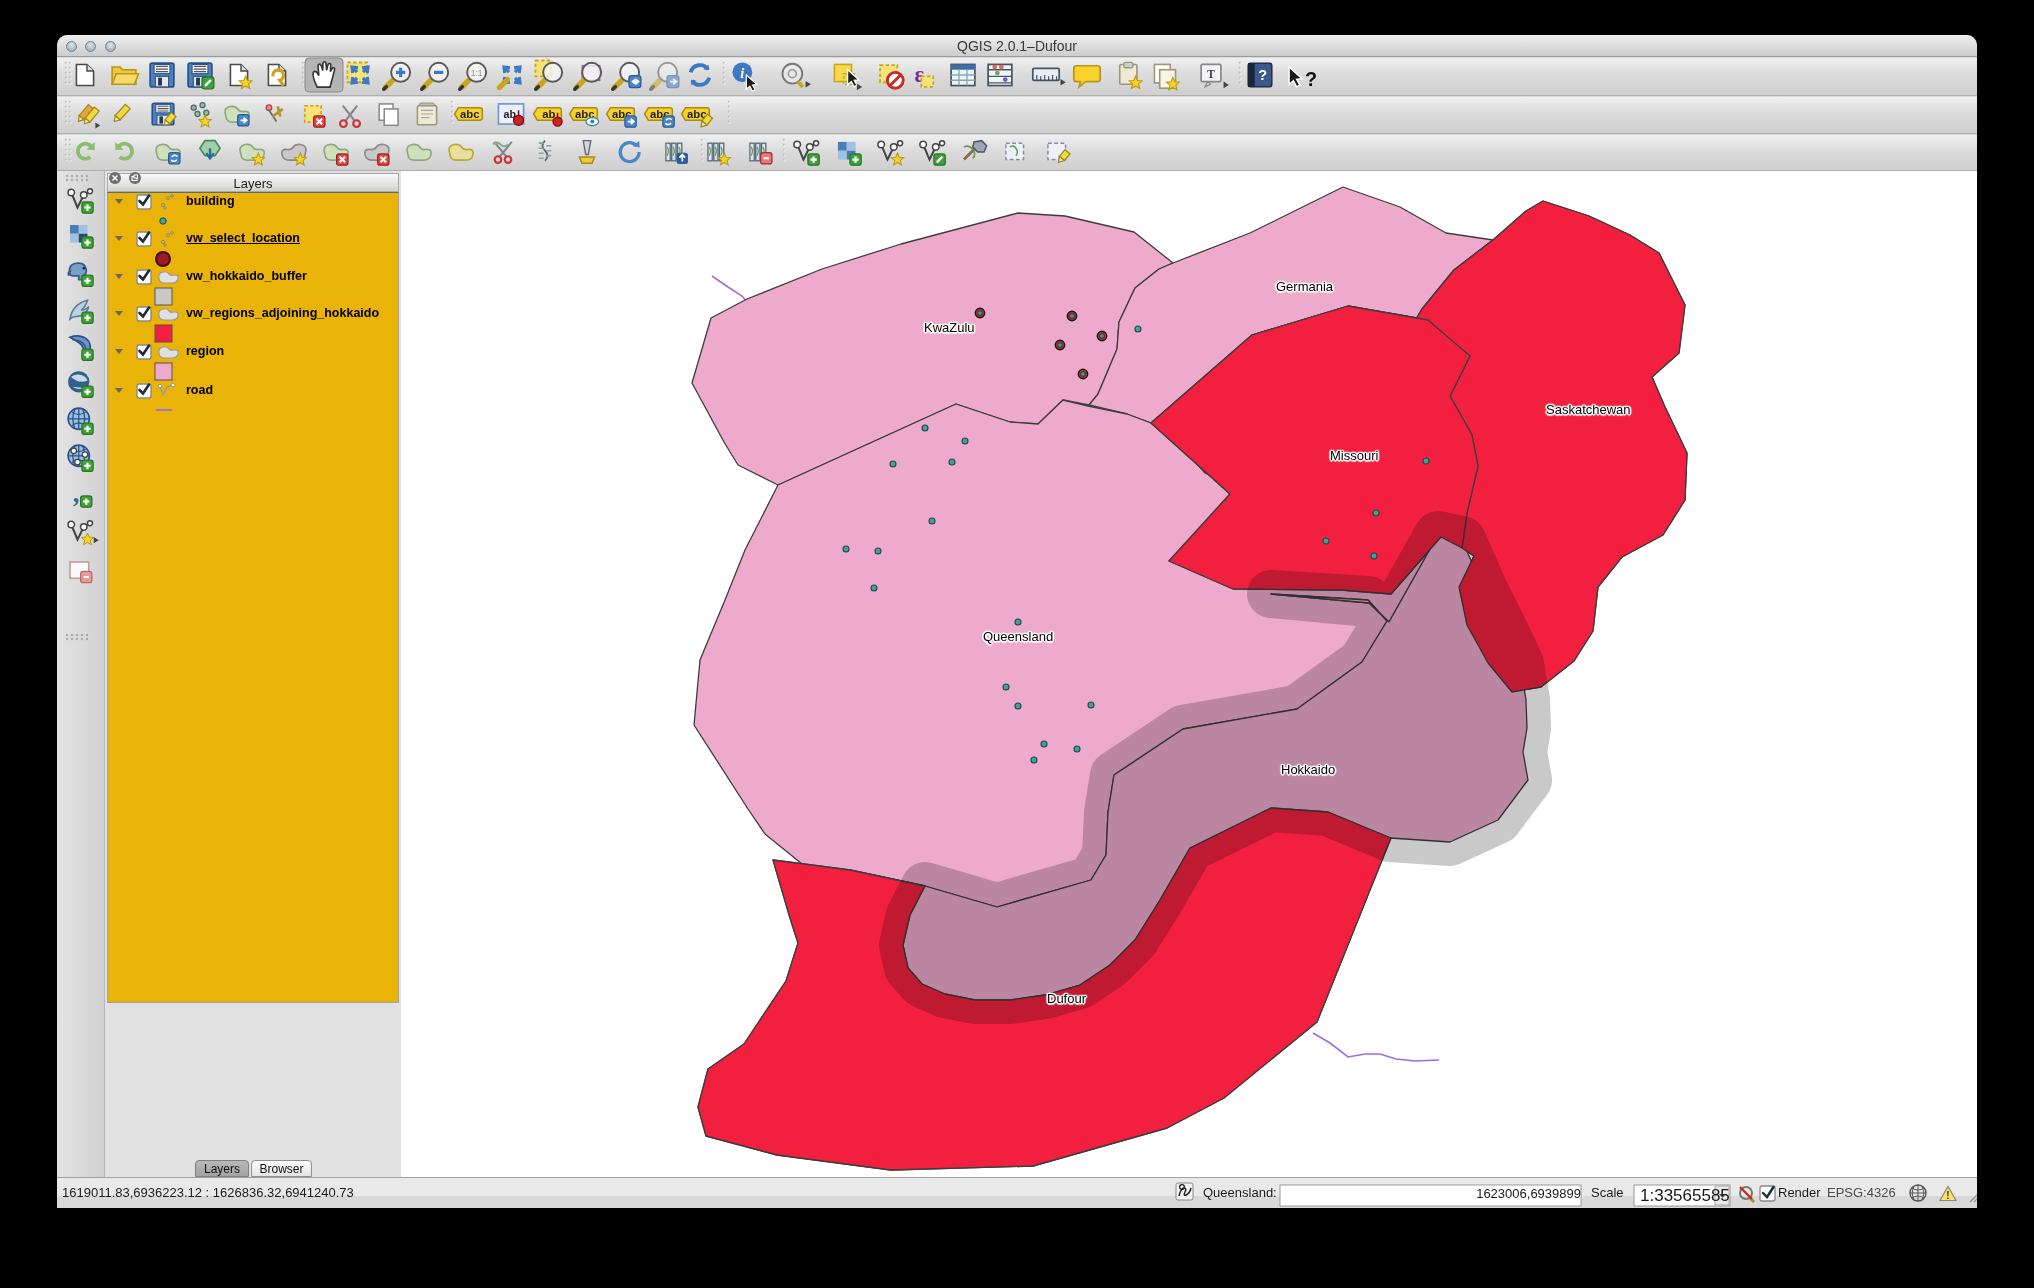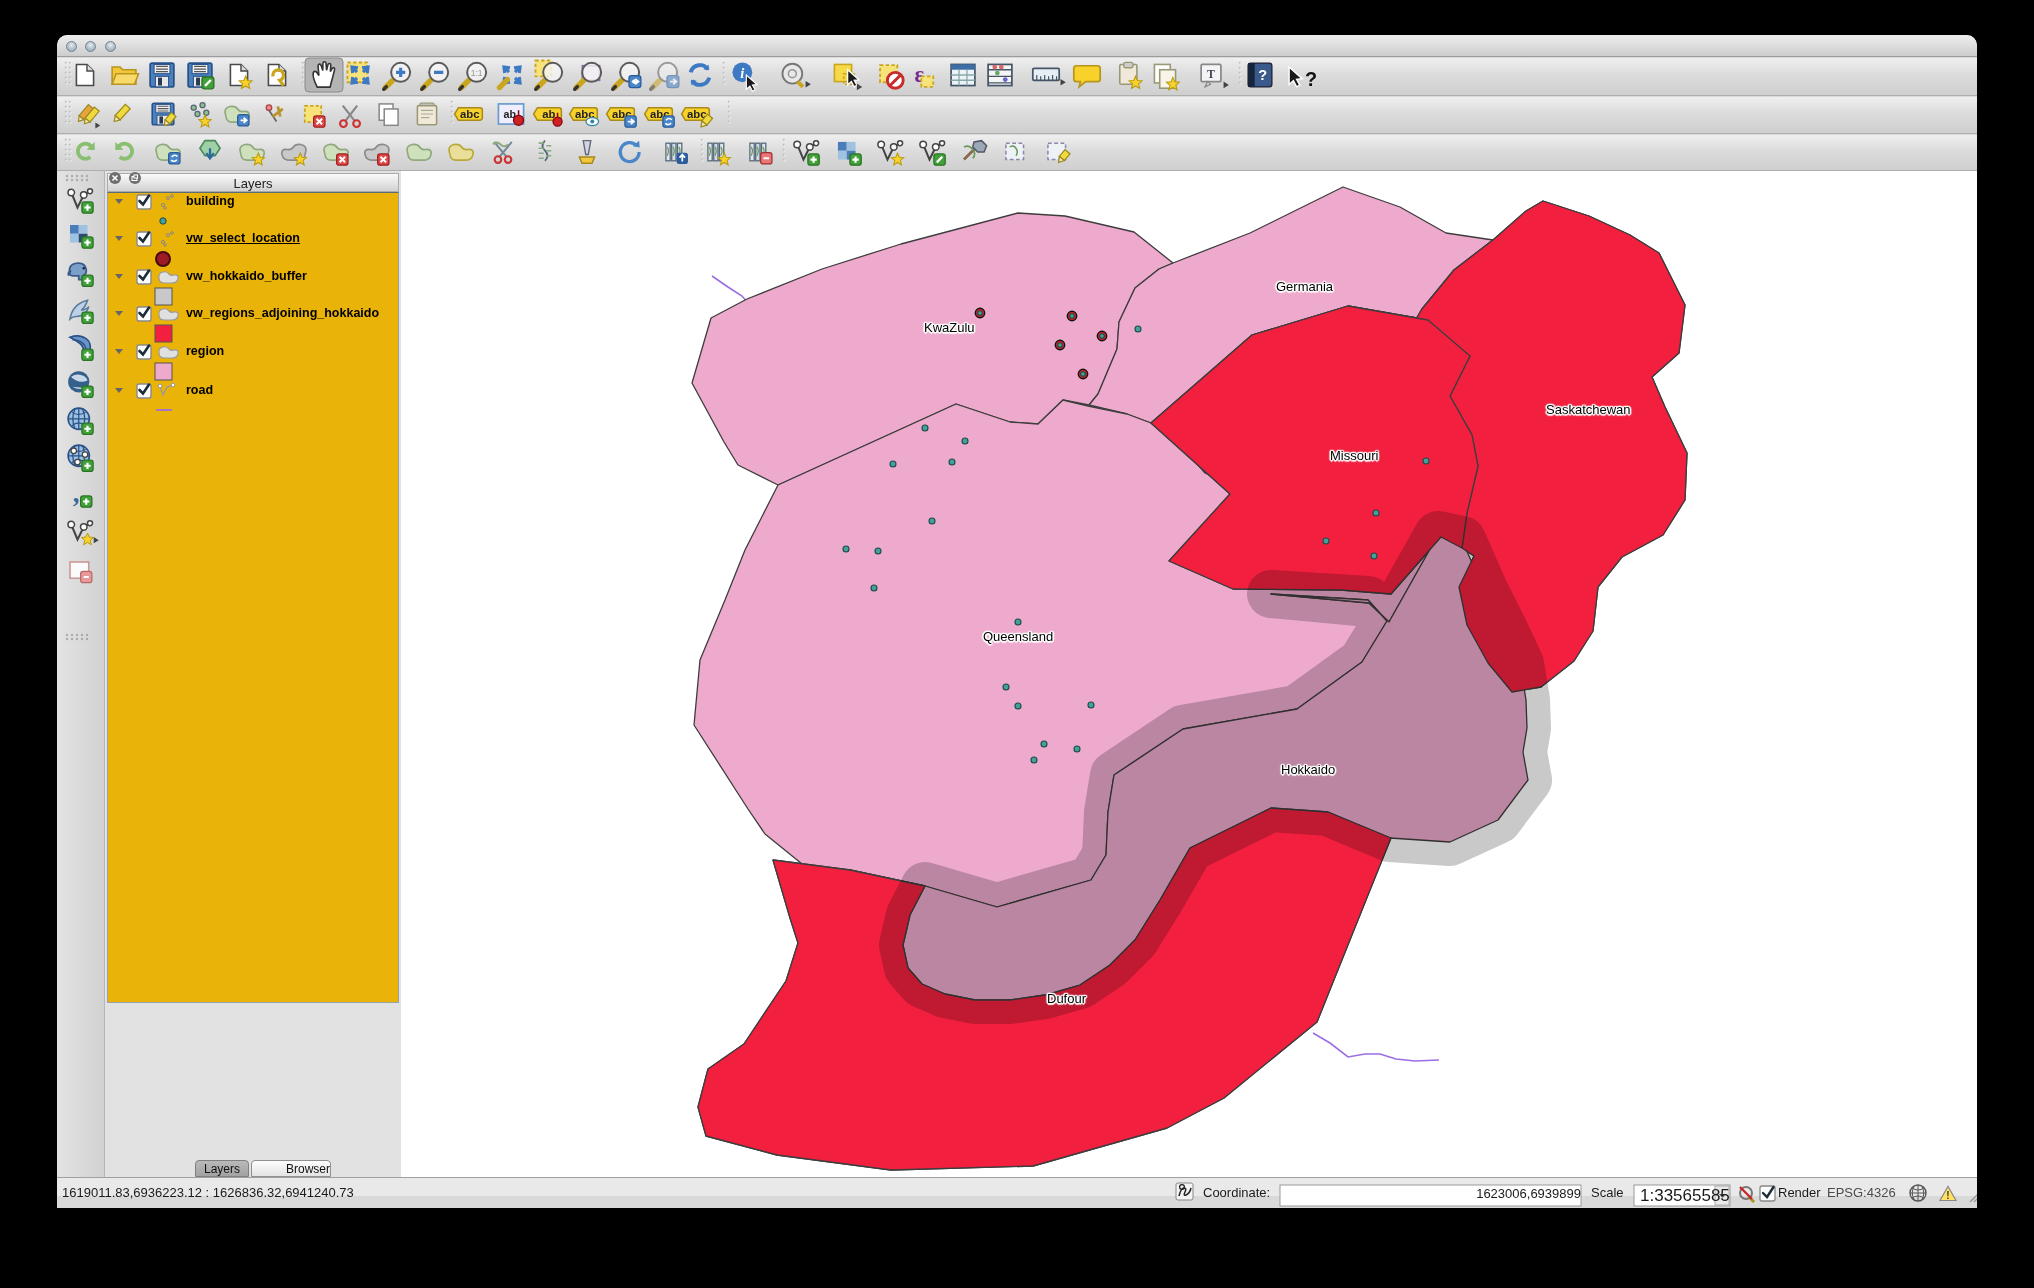--- a/index.html
+++ b/index.html
@@ -18,20 +18,21 @@
 #statusbar{position:absolute;left:0;top:1142px;width:1920px;height:19px;background:#e9e9e9;border-top:1px solid #a0a0a0;font-size:13px;color:#1a1a1a}
 #map{position:absolute;left:344px;top:136px;width:1576px;height:1006px;background:#fff}
 .lbl{position:absolute;font-size:13px;color:#000000;text-shadow:0 0 2px #fff,0 0 2px #fff,0 0 3px #fff,1px 1px 1px #fff,-1px -1px 1px #fff,1px -1px 1px #fff,-1px 1px 1px #fff,1.5px 0 1px #fff,-1.5px 0 1px #fff,0 1.5px 1px #fff,0 -1.5px 1px #fff;white-space:nowrap}
 </style></head>
 <body>
 <div id="win">
   <div id="title">
     <span class="tl" style="left:9px;top:6px"></span>
       <span class="tl" style="left:28px;top:6px"></span>
       <span class="tl" style="left:48px;top:6px"></span>
+    <div class="t">QGIS 2.0.1–Dufour</div>
   </div>
   <div id="row1" class="row"></div>
   <div id="row2" class="row"></div>
   <div id="row3" class="row"></div>
   <div id="ltb"></div>
   <div id="dock">
     <div id="dhead">Layers</div>
     <svg id="dockicons" width="296" height="1006" style="position:absolute;left:0;top:0" xmlns="http://www.w3.org/2000/svg">
 
       <circle cx="10" cy="7" r="6" fill="#6e6e6e"></circle>
@@ -83,21 +84,21 @@
           <rect x="47" y="95" width="17" height="17" fill="#c8c8c8" stroke="#555" stroke-width="1"></rect>
           <rect x="47" y="132" width="17" height="17" fill="#f2203e" stroke="#555" stroke-width="1"></rect>
           <rect x="47" y="170" width="17" height="17" fill="#eeaacc" stroke="#555" stroke-width="1"></rect>
           <path d="M48 217 h16" stroke="#9b6ee4" stroke-width="1.8"></path>
         </svg>
       <div style="position:absolute;left:78px;top:1px;font-size:12.5px;font-weight:bold;color:#000;white-space:nowrap">building</div><div style="position:absolute;left:78px;top:38px;font-size:12.5px;font-weight:bold;color:#000;text-decoration:underline;white-space:nowrap">vw_select_location</div><div style="position:absolute;left:78px;top:76px;font-size:12.5px;font-weight:bold;color:#000;white-space:nowrap">vw_hokkaido_buffer</div><div style="position:absolute;left:78px;top:113px;font-size:12.5px;font-weight:bold;color:#000;white-space:nowrap">vw_regions_adjoining_hokkaido</div><div style="position:absolute;left:78px;top:151px;font-size:12.5px;font-weight:bold;color:#000;white-space:nowrap">region</div><div style="position:absolute;left:78px;top:190px;font-size:12.5px;font-weight:bold;color:#000;white-space:nowrap">road</div>
     </div>
   </div>
   <div id="tabs">
     <div style="position:absolute;left:90px;top:3px;width:54px;height:17px;background:linear-gradient(#b9b9b9,#a2a2a2);border:1px solid #7f7f7f;border-radius:4px 4px 0 0;text-align:center;font-size:12px;line-height:16px;color:#111">Layers</div>
-    <div style="position:absolute;left:146px;top:3px;width:80px;height:17px;background:linear-gradient(#fdfdfd,#e3e3e3);border:1px solid #8f8f8f;border-radius:4px 4px 0 0;text-align:right;font-size:12px;line-height:16px;color:#111">Browser</div>
+    <div style="position:absolute;left:146px;top:3px;width:61px;height:17px;background:linear-gradient(#fdfdfd,#e3e3e3);border:1px solid #8f8f8f;border-radius:4px 4px 0 0;text-align:center;font-size:12px;line-height:16px;color:#111">Browser</div>
   </div>
   <div id="map">
     <svg id="mapsvg" width="1576" height="1006" viewBox="401 171 1576 1006" xmlns="http://www.w3.org/2000/svg">
 
       <polyline points="712,276 728,287 742,296 748,303 756,315" fill="none" stroke="#9b6ee4" stroke-width="1.6"></polyline>
       <polyline points="1313,1033 1330,1043 1348,1057 1365,1054 1380,1054 1396,1059 1415,1061 1439,1060" fill="none" stroke="#9b6ee4" stroke-width="1.6"></polyline>
 
       <g fill="#eeaacc" stroke="#3d3d3d" stroke-width="1.3" stroke-linejoin="round">
         <polygon points="711,318 747,299 822,269 901,244 1018,213 1065,216 1134,232 1173,263 1159,269 1135,288 1119,322 1117,349 1098,394 1089,405 1063,400 1038,424 1010,422 956,404 778,485 738,465 724,442 692,383"></polygon>
         <polygon points="1089,405 1098,394 1117,349 1119,322 1135,288 1159,269 1173,263 1250,233 1343,187 1400,207 1446,233 1493,240 1454,270 1422,309 1403,341 1470,356 1428,320 1348,306 1252,335 1151,423 1127,414"></polygon>
@@ -176,21 +177,21 @@
       <path d="M1693 20 l4 4" stroke="#b09020" stroke-width="3"></path>
       <path d="M1683 9 l12 12" stroke="#cc2222" stroke-width="2.2"></path>
       <rect x="1703" y="8" width="15" height="15" rx="2" fill="#fdfdfd" stroke="#888" stroke-width="1.3"></rect>
       <path d="M1706 15 l4 4 l6.5 -10" fill="none" stroke="#1c2c38" stroke-width="2.4" stroke-linecap="round"></path>
       <circle cx="1861" cy="15" r="8" fill="none" stroke="#555" stroke-width="1.4"></circle>
       <path d="M1853 15 h16 M1861 7 v16 M1855 10 q6 4 12 0 M1855 20 q6 -4 12 0 M1857 8.5 q-3.5 6.5 0 13 M1865 8.5 q3.5 6.5 0 13" stroke="#555" fill="none" stroke-width="1"></path>
       <path d="M1883 22.5 h16 l-8 -14 Z" fill="#ffe262" stroke="#888" stroke-width="1.2"></path>
       <text x="1891" y="21" font-size="10" text-anchor="middle" fill="#333" font-weight="bold">!</text>
       <path d="M1913 24 l8 -8 M1917 24 l4 -4" stroke="#999" stroke-width="1.5"></path>
     </svg>
-    <div style="position:absolute;left:1146px;top:7px">Coordinate:</div>
+    <div style="position:absolute;left:1146px;top:7px">Queensland:</div>
     <div style="position:absolute;left:1223px;top:8px;width:301px;text-align:right">1623006,6939899</div>
     <div style="position:absolute;left:1534px;top:7px">Scale</div>
     <div style="position:absolute;left:1583px;top:8px;font-size:17px">1:33565585</div>
     <div style="position:absolute;left:1721px;top:7px">Render</div>
     <div style="position:absolute;left:1770px;top:7px;color:#4a4a4a">EPSG:4326</div>
   </div>
 <svg id="chrome" width="1920" height="1173" style="position:absolute;left:0;top:0;z-index:4;pointer-events:none" xmlns="http://www.w3.org/2000/svg">
       <circle cx="9" cy="28" r="1.2" fill="#aaa"></circle>
       <circle cx="9.5" cy="28.5" r="1.2" fill="#f8f8f8" opacity="0.7"></circle>
       <circle cx="9" cy="33" r="1.2" fill="#aaa"></circle>

